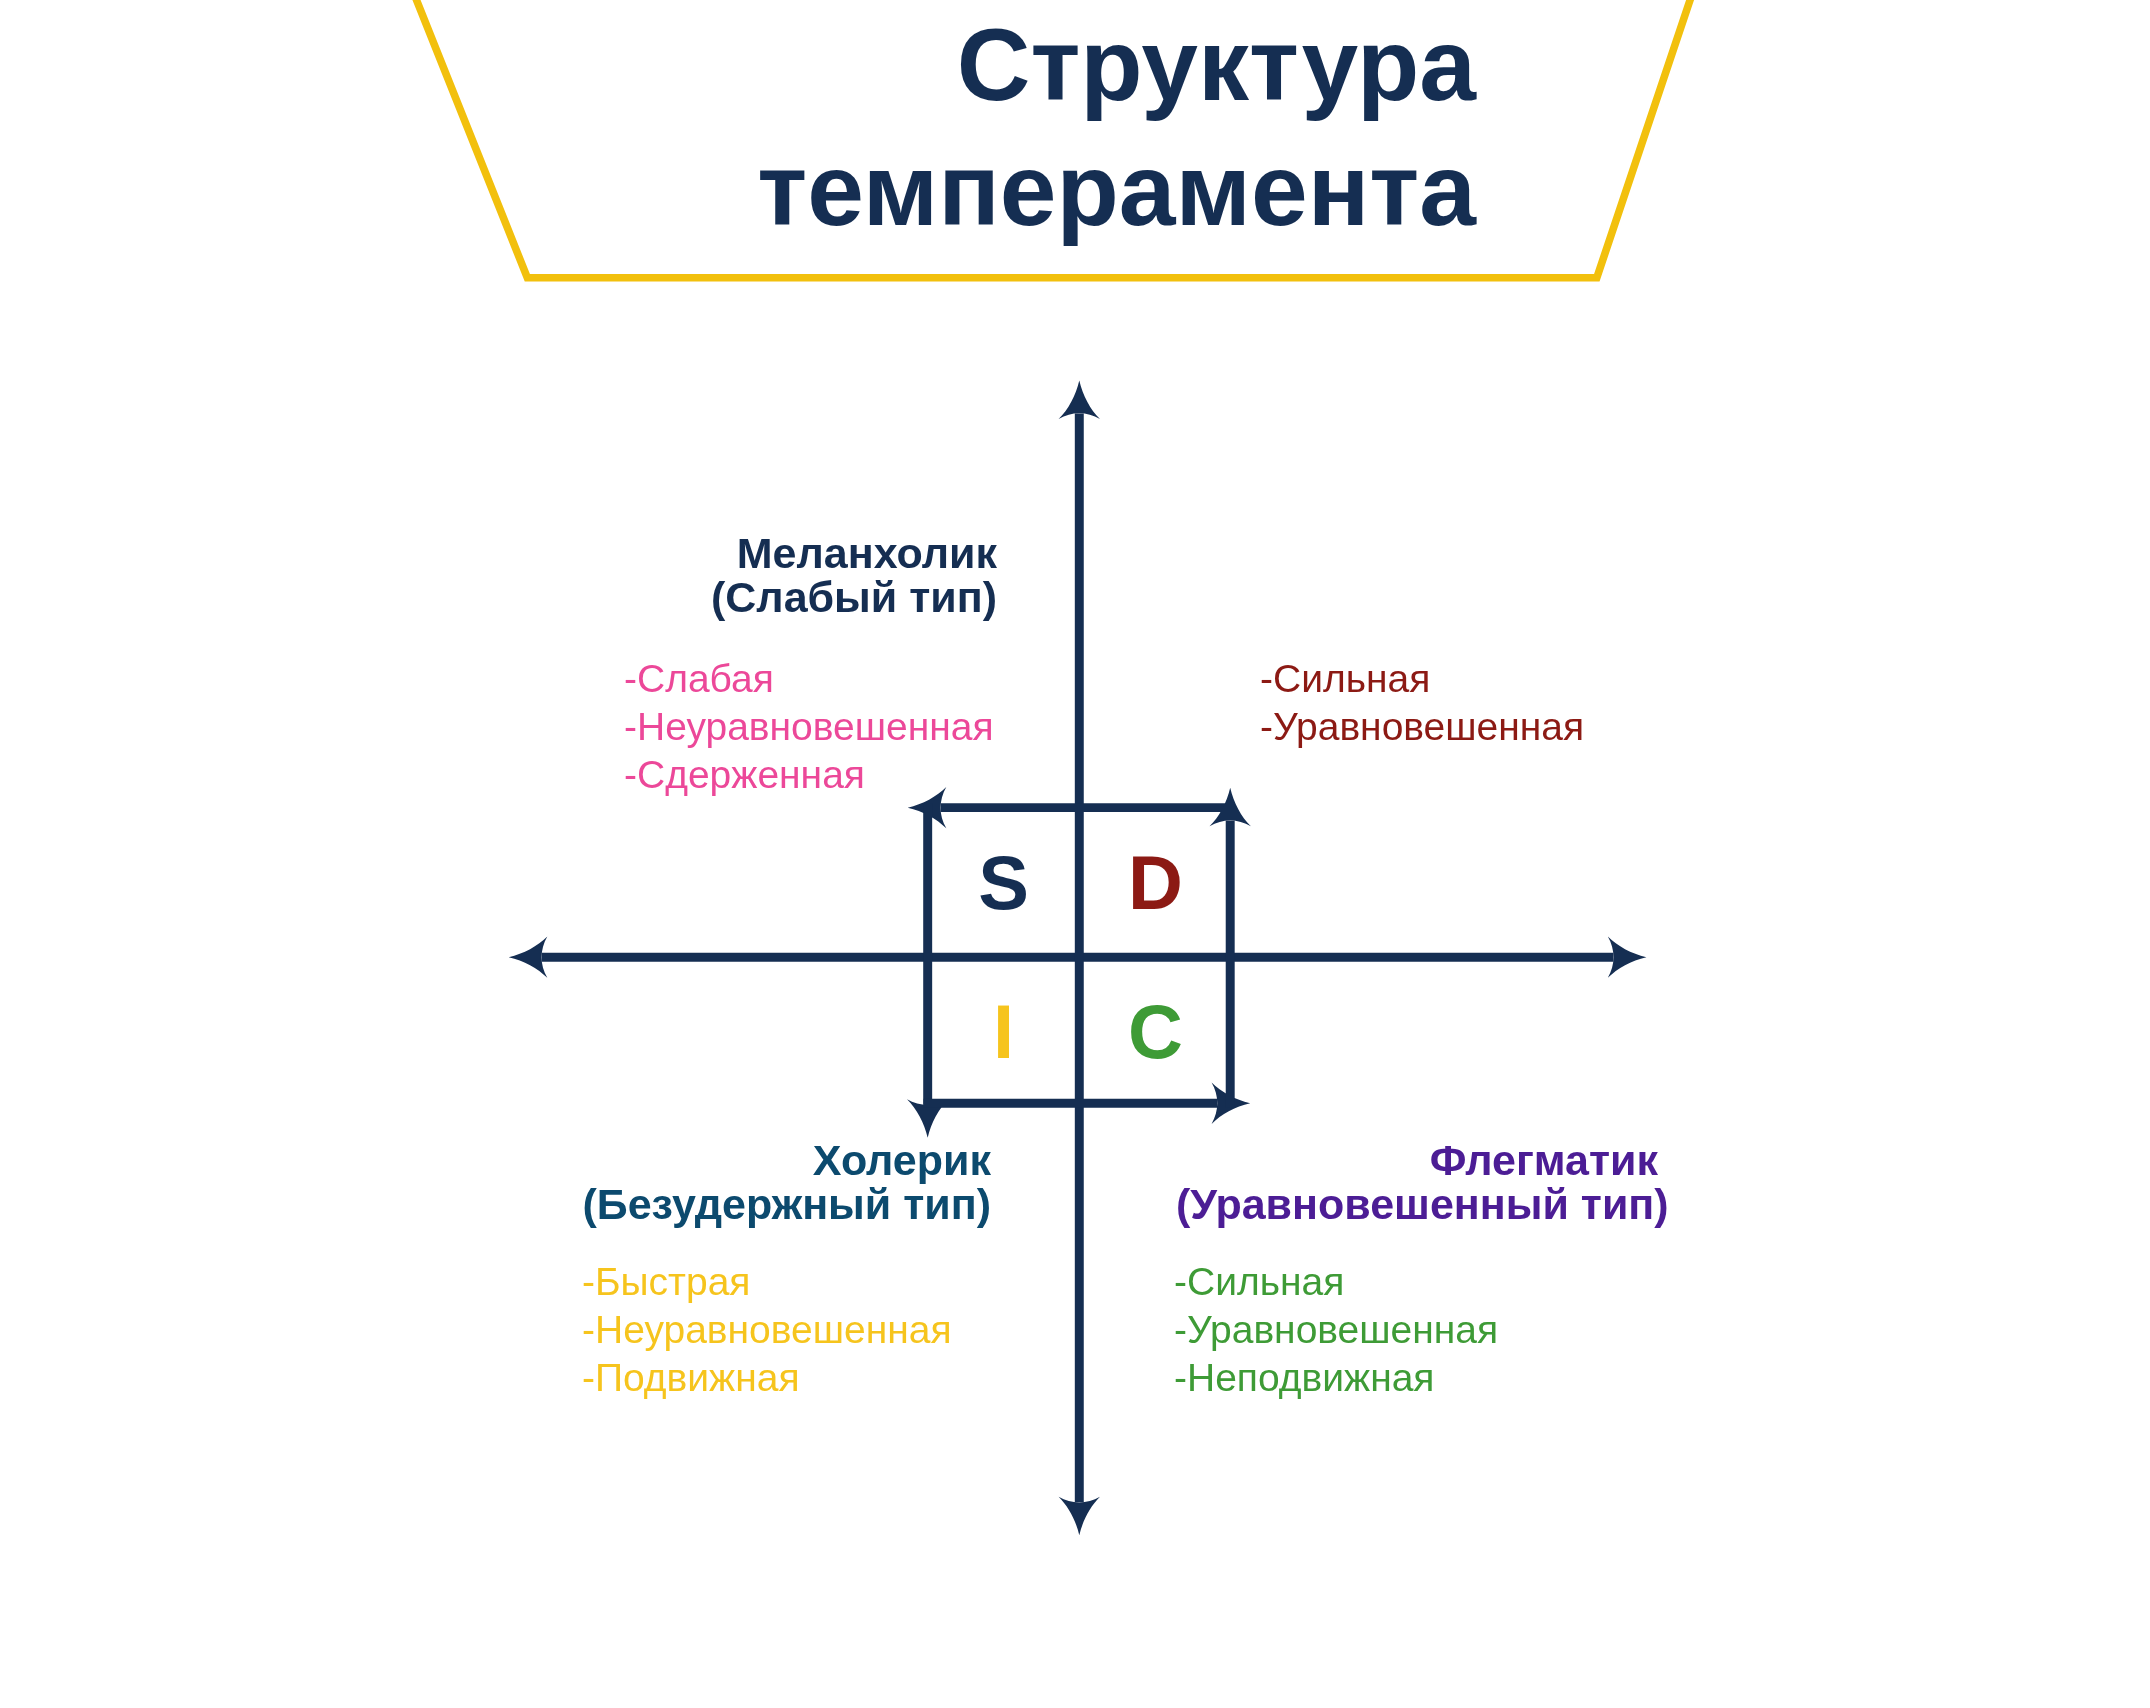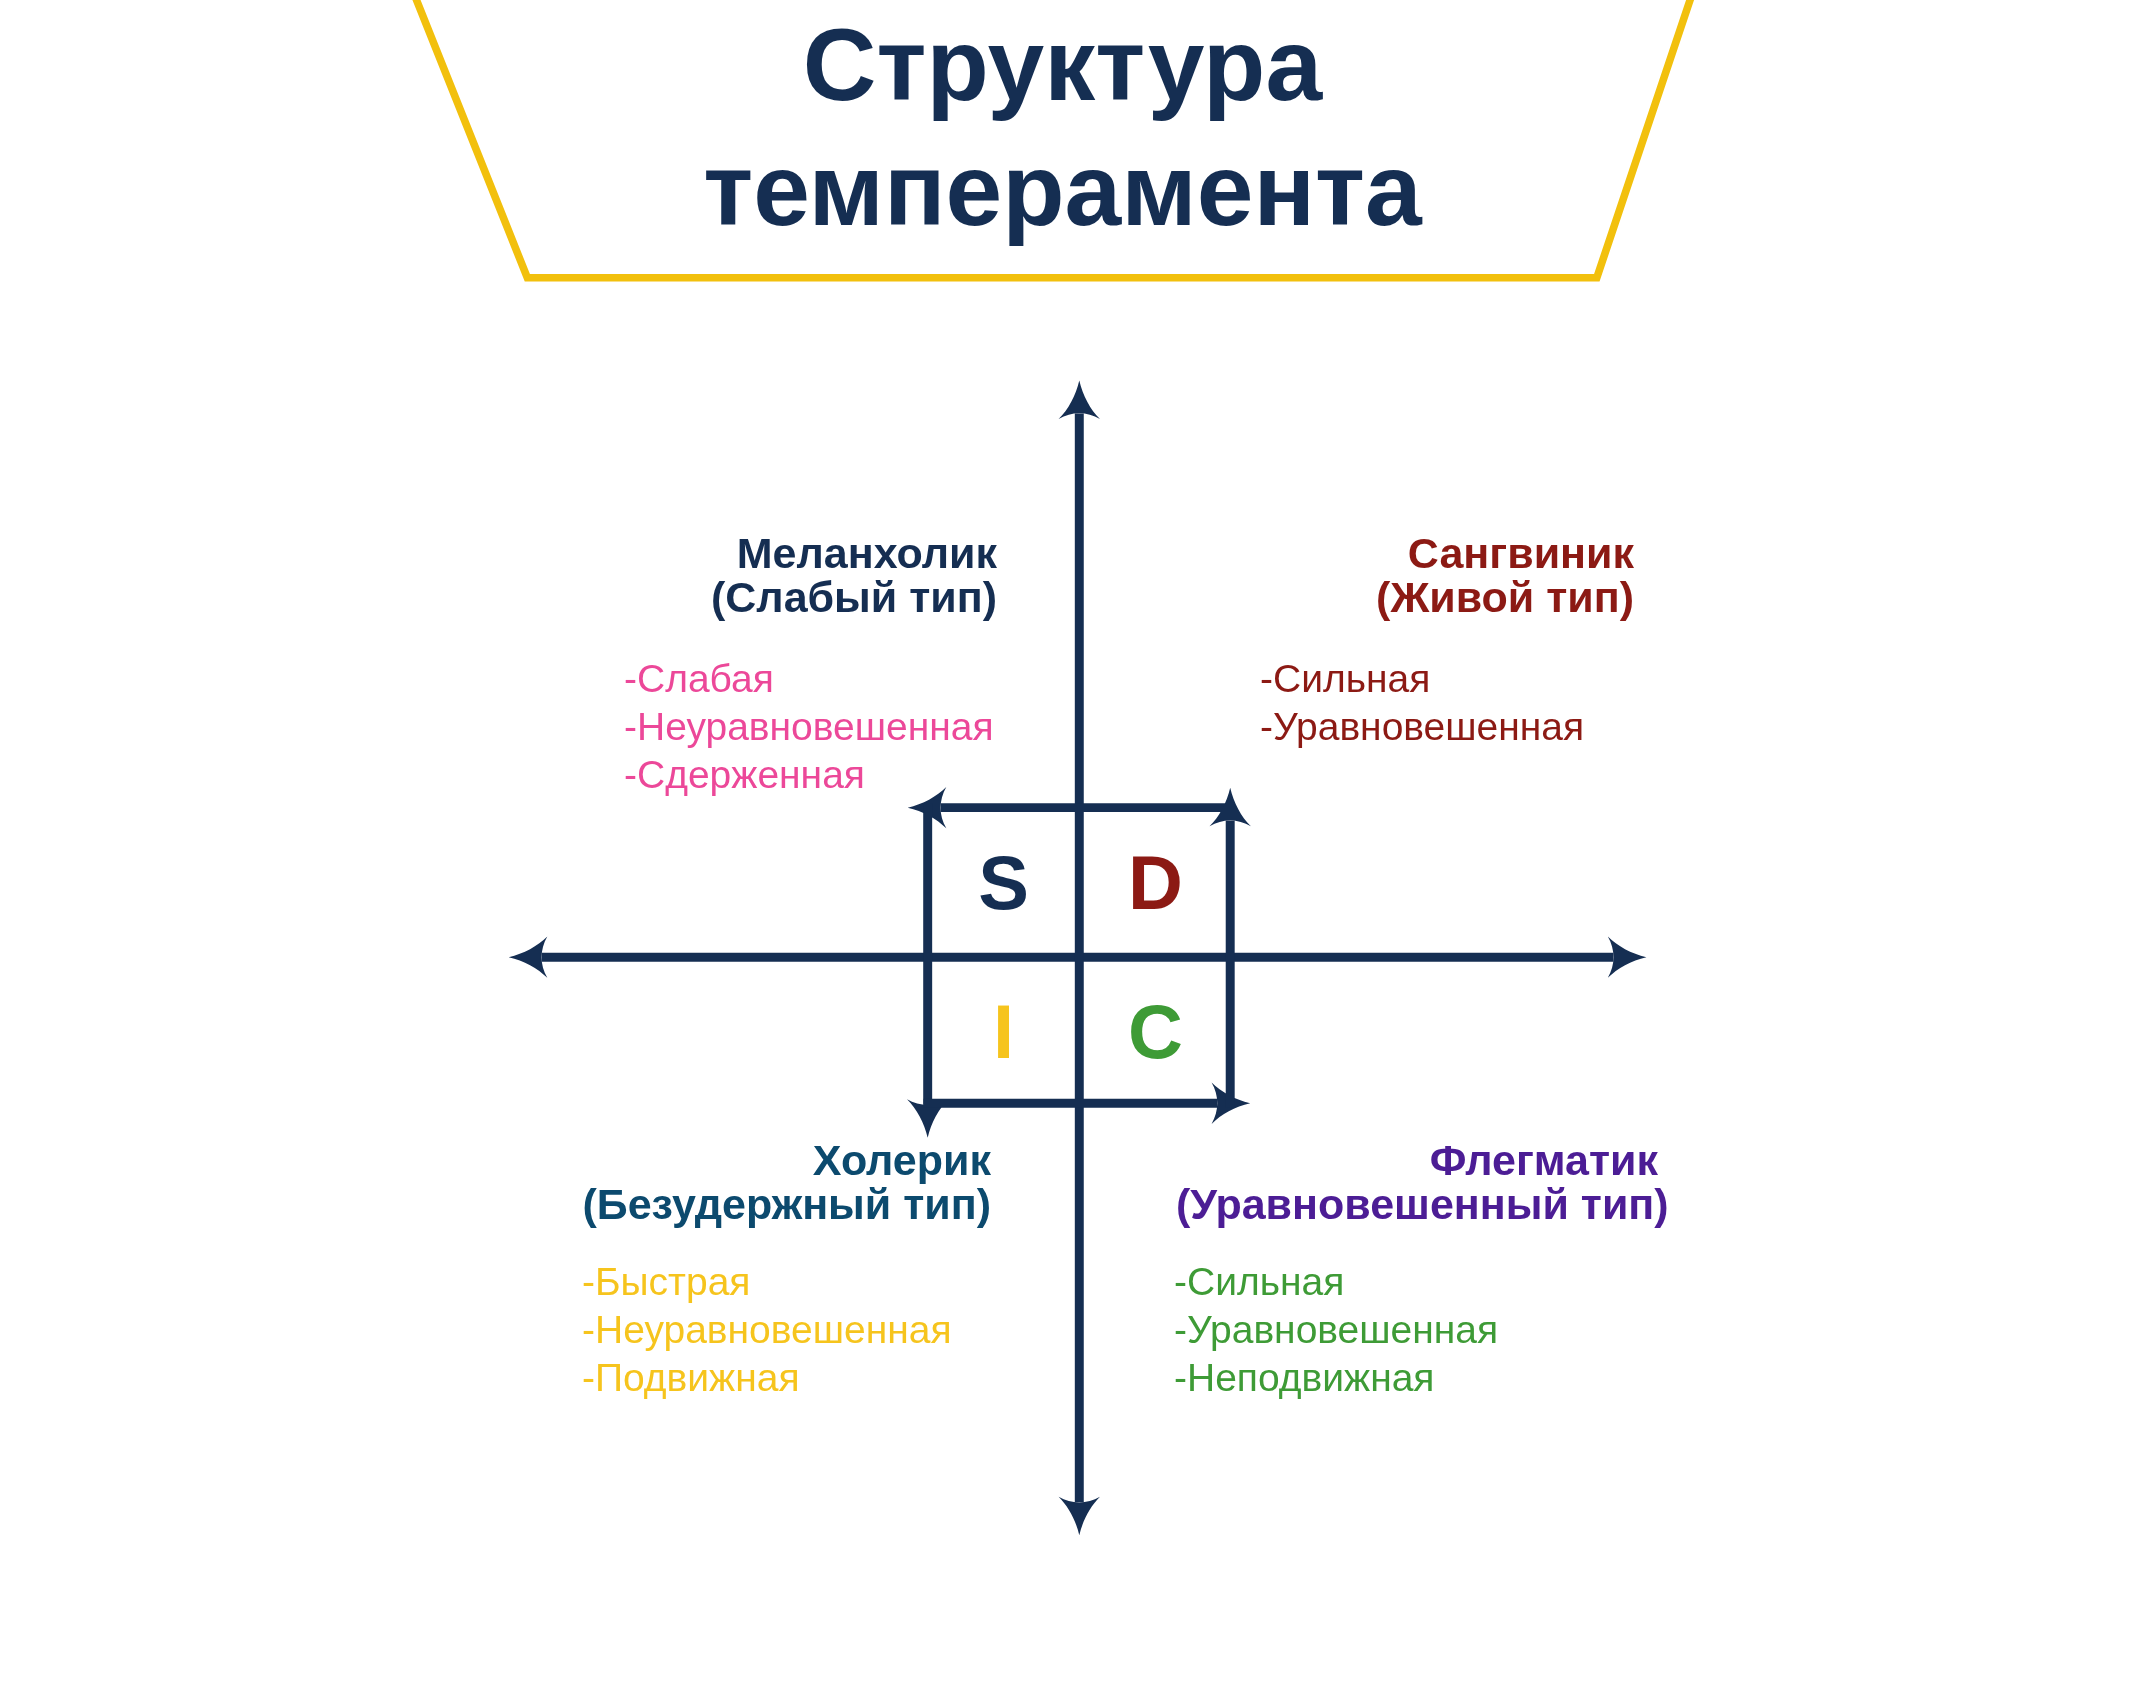--- a/index.html
+++ b/index.html
@@ -17,21 +17,21 @@
     width:2151px;
     height:1709px;
   }
   .funnel{fill:none;stroke-width:11;stroke-linejoin:miter;}
   .axis{stroke-width:13;}
   .ah{stroke:none;}
   .title{
     position:absolute;
     left:649px;top:3.4px;
     width:827px;
-    text-align:center;
+    text-align:right;
     font-weight:700;
     font-size:102px;
     line-height:125px;
     white-space:nowrap;
   }
   .qhead{
     position:absolute;
     width:482px;
     text-align:right;
     font-weight:700;
@@ -94,24 +94,20 @@
   <div class="qhead" style="left: 515px; top: 531px; color: rgb(21, 46, 82);">
     <div>Меланхолик</div>
     <div>(Слабый тип)</div>
   </div>
   <div class="qlist" style="left: 624px; top: 655px; color: #ec4899;">
     <div>-Слабая</div>
     <div>-Неуравновешенная</div>
     <div>-Сдерженная</div>
   </div>
 
-  <div class="qhead" style="left: 1152px; top: 531px; color: rgb(140, 26, 20);">
-    <div>Сангвиник</div>
-    <div>(Живой тип)</div>
-  </div>
   <div class="qlist" style="left: 1260px; top: 655px; color: rgb(140, 26, 20);">
     <div>-Сильная</div>
     <div>-Уравновешенная</div>
   </div>
 
   <div class="qhead" style="left: 509px; top: 1138px; color: #0c4a6e;">
     <div>Холерик</div>
     <div>(Безудержный тип)</div>
   </div>
   <div class="qlist" style="left: 539px; top: 1258px; color: rgb(246, 196, 29); margin-left: 43px;">

